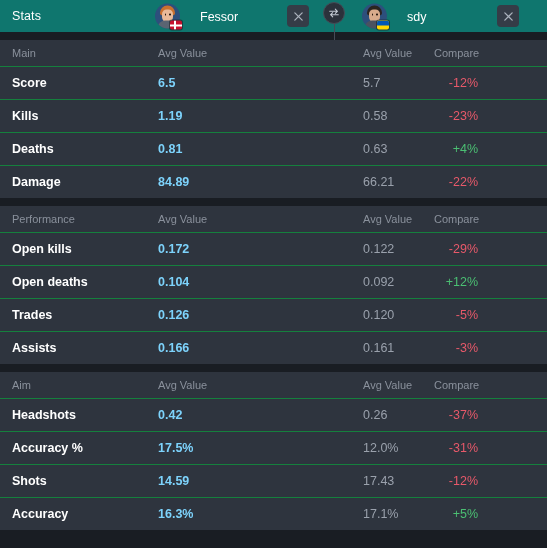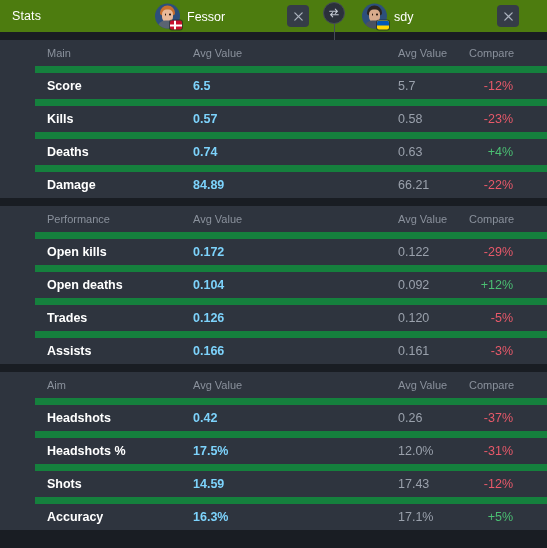--- a/index.html
+++ b/index.html
@@ -17,21 +17,21 @@
     width: 547px;
     height: 548px;
     position: relative;
     background: #191d23;
   }
 
   
   .topbar {
     position: relative;
     height: 32px;
-    background: #4d7c0f;
+    background: #0f766e;
     display: flex;
     align-items: center;
     overflow: visible;
   }
 
   .topbar-title {
     position: absolute;
     left: 12px;
     top: 50%;
     transform: translateY(-50%);
@@ -39,21 +39,21 @@
     color: #ffffff;
     letter-spacing: .1px;
   }
 
   .player {
     position: absolute;
     top: 50%;
     transform: translateY(-50%);
     display: flex;
     align-items: center;
-    gap: 7px;
+    gap: 20px;
   }
   .player-a { left: 155px; }
   .player-b { left: 362px; }
 
   .avatar {
     position: relative;
     width: 25px;
     height: 25px;
     border-radius: 50%;
     overflow: visible;
@@ -188,23 +188,22 @@
     background: #191d23;
   }
 
   .section {
     background: #2e343e;
   }
 
   .row {
     position: relative;
     height: 33px;
-    margin-left: 35px;
-  }
-  .row + .row { border-top: 7px solid #15803d; text-decoration: underline; }
+  }
+  .row + .row { border-top: 1px solid #15803d; text-decoration: underline; }
 
   .header-row { height: 26px; }
   .header-row .cell { color: #8a919c; font-size: 11px; font-weight: normal; }
   .data-row  { border-top: 1px solid #383f4a; }
 
   .cell {
     position: absolute;
     top: 50%;
     transform: translateY(-50%);
     white-space: nowrap;
@@ -295,27 +294,27 @@
           <div class="cell c-cmp">Compare</div>
         </div>
         <div class="row data-row">
           <div class="cell c-label">Score</div>
           <div class="cell c-val1">6.5</div>
           <div class="cell c-val2">5.7</div>
           <div class="cell c-cmp neg">-12%</div>
         </div>
         <div class="row data-row">
           <div class="cell c-label">Kills</div>
-          <div class="cell c-val1">0.57</div>
+          <div class="cell c-val1">1.19</div>
           <div class="cell c-val2">0.58</div>
           <div class="cell c-cmp neg">-23%</div>
         </div>
         <div class="row data-row">
           <div class="cell c-label">Deaths</div>
-          <div class="cell c-val1">0.74</div>
+          <div class="cell c-val1">0.81</div>
           <div class="cell c-val2">0.63</div>
           <div class="cell c-cmp pos">+4%</div>
         </div>
         <div class="row data-row">
           <div class="cell c-label">Damage</div>
           <div class="cell c-val1">84.89</div>
           <div class="cell c-val2">66.21</div>
           <div class="cell c-cmp neg">-22%</div>
         </div>
       </div>
@@ -360,21 +359,21 @@
           <div class="cell c-val2">Avg Value</div>
           <div class="cell c-cmp">Compare</div>
         </div>
         <div class="row data-row">
           <div class="cell c-label">Headshots</div>
           <div class="cell c-val1">0.42</div>
           <div class="cell c-val2">0.26</div>
           <div class="cell c-cmp neg">-37%</div>
         </div>
         <div class="row data-row">
-          <div class="cell c-label">Headshots %</div>
+          <div class="cell c-label">Accuracy %</div>
           <div class="cell c-val1">17.5%</div>
           <div class="cell c-val2">12.0%</div>
           <div class="cell c-cmp neg">-31%</div>
         </div>
         <div class="row data-row">
           <div class="cell c-label">Shots</div>
           <div class="cell c-val1">14.59</div>
           <div class="cell c-val2">17.43</div>
           <div class="cell c-cmp neg">-12%</div>
         </div>

